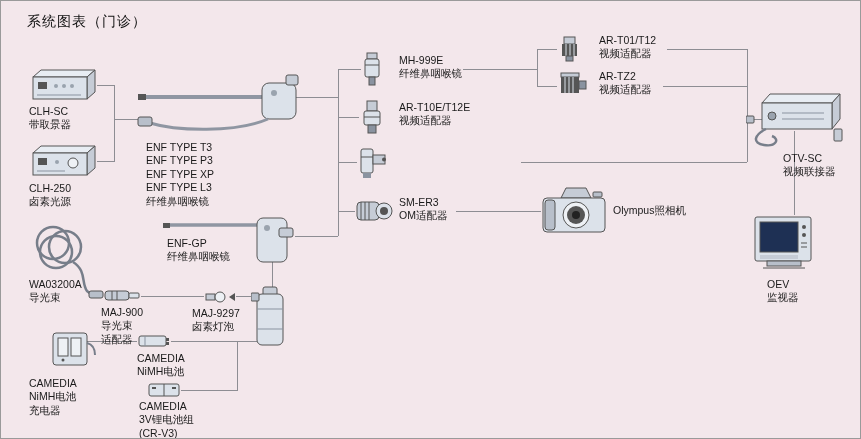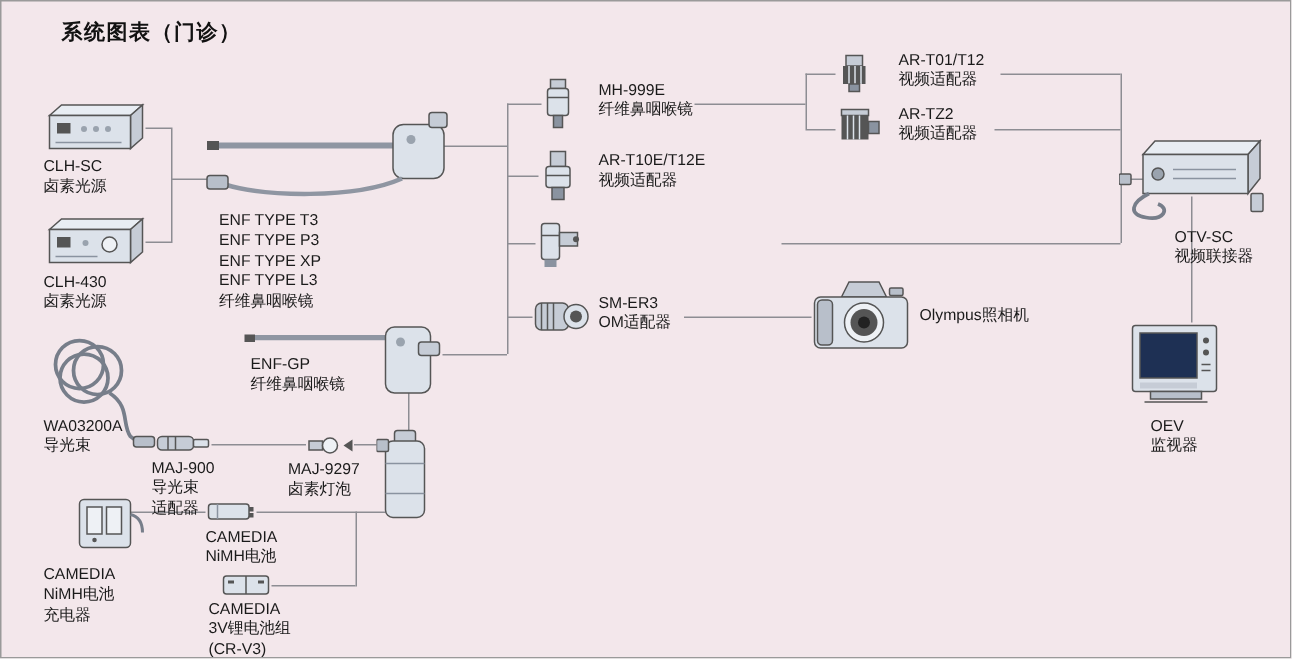--- a/index.html
+++ b/index.html
@@ -6,21 +6,21 @@
   html,body { background:#ffffff; }
   #canvas {
     position:relative; width:861px; height:439px;
     background:#f3e7eb;
     border:1px solid #9a9a9a;
     font-family:"Liberation Sans","DejaVu Sans",sans-serif;
     overflow:hidden;
   }
   .title {
     position:absolute; left:26px; top:12px;
-    font-size:14px; font-weight:bold; color:#111; letter-spacing:1px; z-index:2;margin-left:14px;
+    font-size:14px; font-weight:normal; color:#111; letter-spacing:1px; z-index:2;
   }
   .lbl {
     position:absolute; font-size:10.5px; line-height:1.28; color:#1a1a1a;
     white-space:pre-line; z-index:2;
   }
   .dev { position:absolute; z-index:1; }
   .dev svg { display:block; width:100%; height:100%; }
   .ln { position:absolute; background:#8d8d93; z-index:0; }
   .ln.h { height:1px; }
   .ln.v { width:1px; }
@@ -239,22 +239,22 @@
       <circle cx="51" cy="20" r="2" fill="#555"></circle>
       <line x1="48" y1="28" x2="54" y2="28" stroke="#555"></line>
       <line x1="48" y1="32" x2="54" y2="32" stroke="#555"></line>
       <rect x="7" y="40" width="38" height="4" fill="#c6ccd6"></rect>
       <rect x="14" y="46" width="34" height="5" fill="#b8bfca" stroke="#555"></rect>
       <line x1="10" y1="53" x2="52" y2="53" stroke="#555"></line>
     </svg>
   </div>
 
   <div class="lbl" style="left:28px;top:104px">CLH-SC
-卤素光源</div>
-  <div class="lbl" style="left:28px;top:181px">CLH-430
+带取景器</div>
+  <div class="lbl" style="left:28px;top:181px">CLH-250
 卤素光源</div>
   <div class="lbl" style="left:145px;top:140px">ENF TYPE T3
 ENF TYPE P3
 ENF TYPE XP
 ENF TYPE L3
 纤维鼻咽喉镜</div>
   <div class="lbl" style="left:166px;top:236px">ENF-GP
 纤维鼻咽喉镜</div>
   <div class="lbl" style="left:28px;top:277px">WA03200A
 导光束</div>

